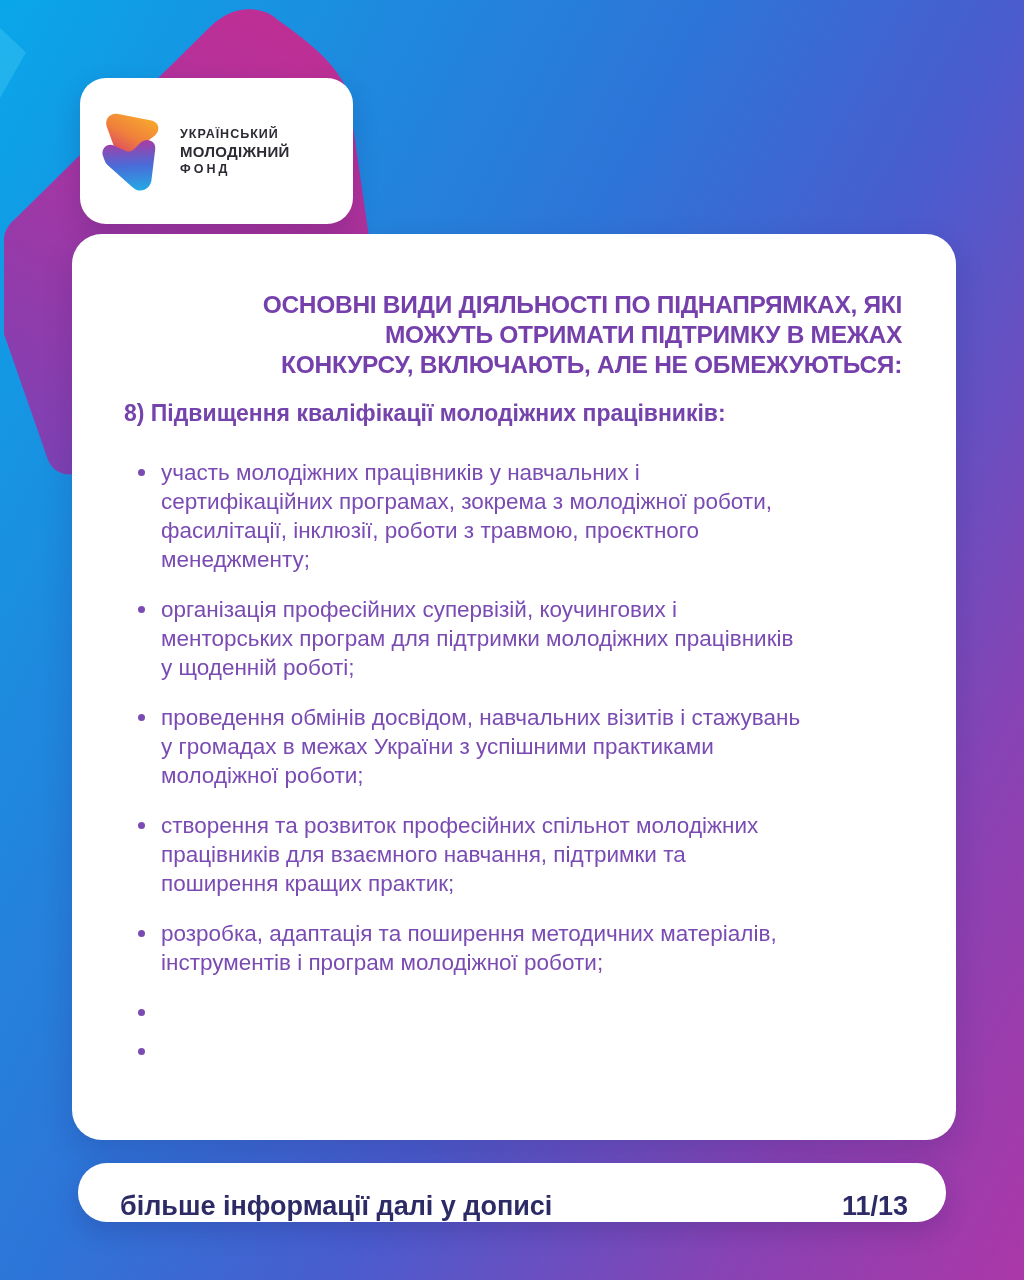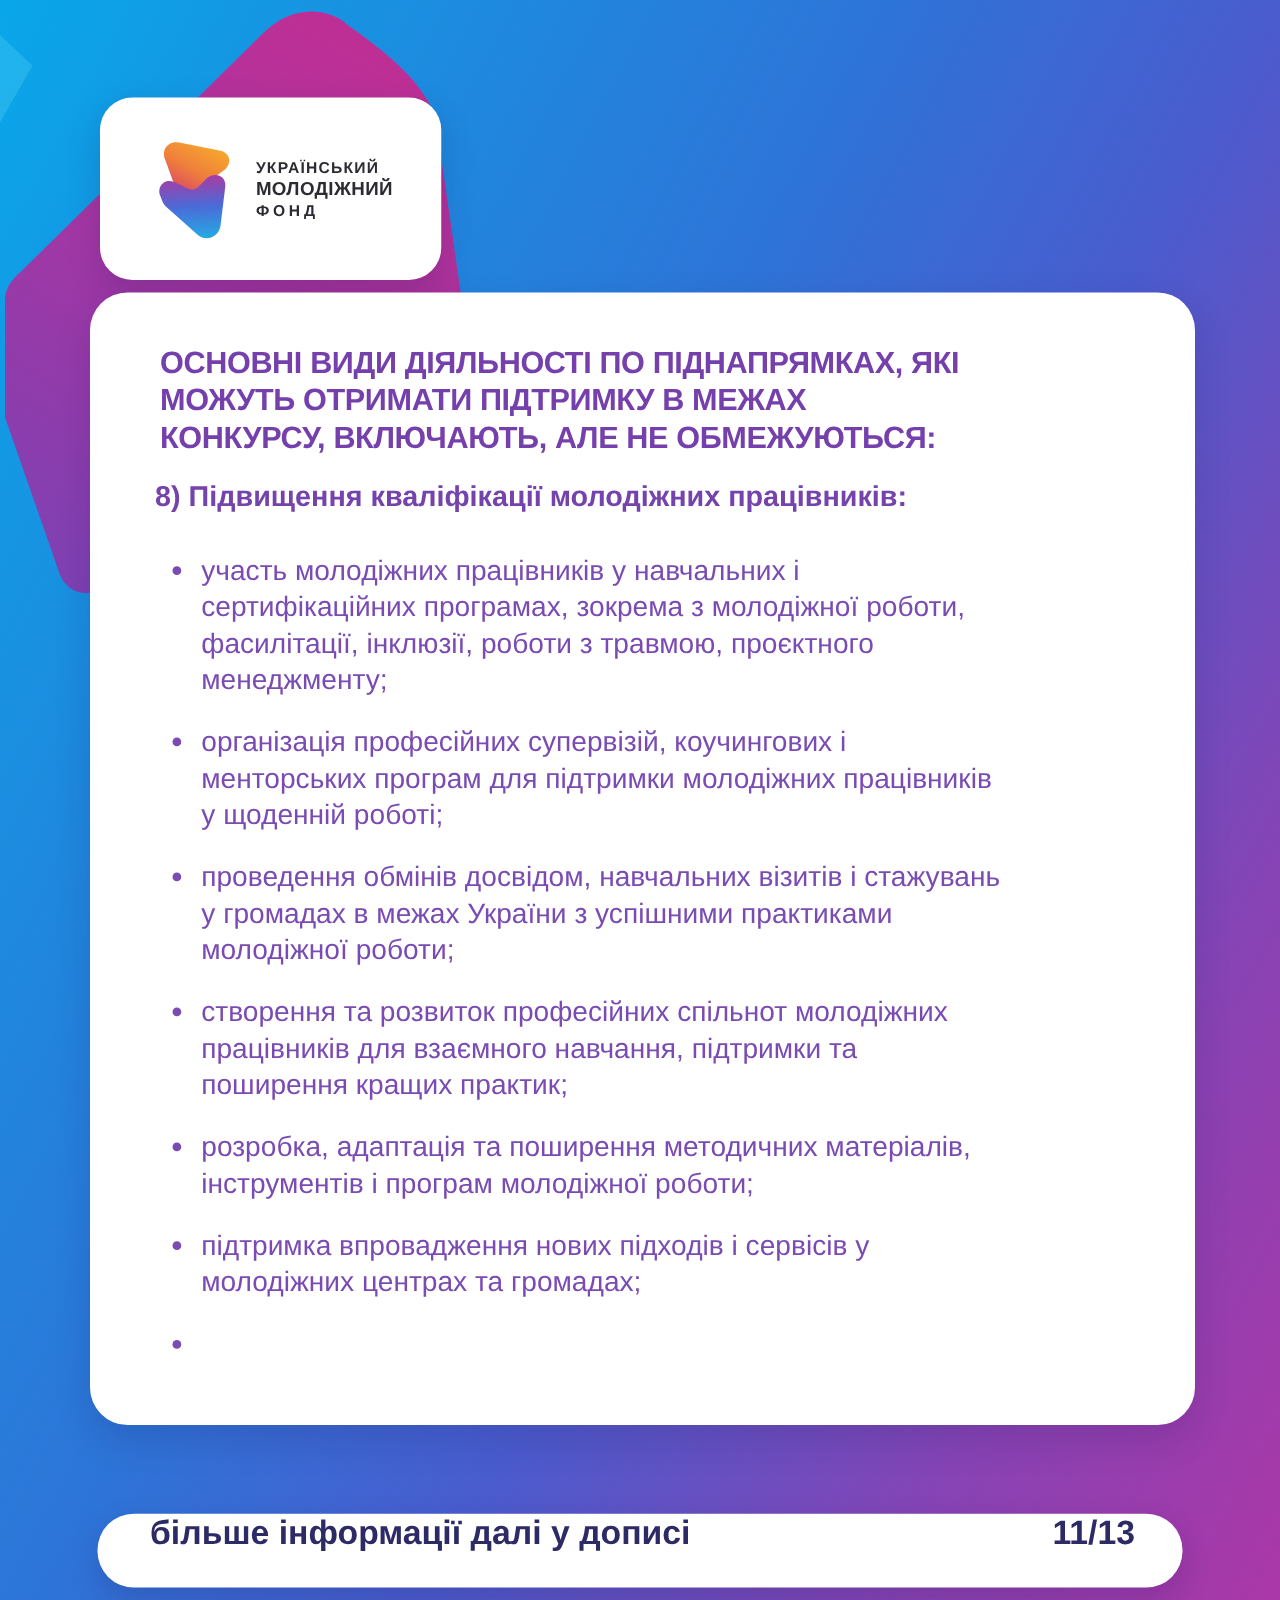--- a/index.html
+++ b/index.html
@@ -27,44 +27,44 @@
   .blob { position: absolute; left: 0; top: 0; }
 
   
   .brand-card {
     position: absolute; left: 80px; top: 78px;
     width: 273px; height: 146px;
     background: #ffffff; border-radius: 26px;
     box-shadow: 0 10px 26px rgba(25, 18, 80, .18);
     display: flex; align-items: center;
     padding: 0 14px 0 18px;
-    justify-content: center;
   }
   .brand-logo { flex: none; }
   .brand-text { margin-left: 10px; color: #2b2b33; }
   .brand-l1 { font-size: 12.5px; font-weight: 700; letter-spacing: 1px; }
   .brand-l2 { font-size: 15px; font-weight: 800; letter-spacing: .3px; margin-top: 2px; }
   .brand-l3 { font-size: 12.5px; font-weight: 700; letter-spacing: 3px; margin-top: 2px; }
 
   
   .main-card {
     position: absolute; left: 72px; top: 234px;
     width: 884px; height: 906px;
     background: #ffffff; border-radius: 30px;
     box-shadow: 0 12px 30px rgba(25, 18, 80, .16);
     padding: 38px 36px 0 52px;
   }
   .main-card h1 {
-    margin: 4px;
+    margin: 18px;
     font-size: 24.5px; font-weight: 800;
     letter-spacing: -0.3px;
     line-height: 30px;
     color: #7540ac;
     text-transform: uppercase;
     white-space: pre-line;
+    text-align: right;
   }
   .subtitle {
     margin: 16px 0 0 0;
     font-size: 23px; font-weight: 700;
     color: #7443ac;
     line-height: 30px;
   }
   .bullets {
     list-style: none;
     margin: 30px 0 0 0; padding: 0;
@@ -83,25 +83,25 @@
   }
   .bullet-text {
     font-size: 22.5px;
     line-height: 29px;
     color: #7a4bb3;
     white-space: pre-line;
   }
 
   
   .footer-bar {
-    position: absolute; left: 78px; top: 1211px;
+    position: absolute; left: 78px; top: 1163px;
     width: 868px; height: 59px;
     background: #ffffff; border-radius: 29px;
     box-shadow: 0 10px 24px rgba(25, 18, 80, .18);
-    display: flex; align-items: flex-start; justify-content: space-between;
+    display: flex; align-items: flex-end; justify-content: space-between;
     padding: 0 38px 0 42px;
   }
   .footer-note, .page-indicator {
     font-size: 27px; font-weight: 700; color: #2d2b66;
   }
 </style>
 </head>
 <body>
 
 <div class="bg">
@@ -185,22 +185,20 @@
 працівників для взаємного навчання, підтримки та
 поширення кращих практик;</span>
       </li>
       <li>
         <span class="dot"></span>
         <span class="bullet-text">розробка, адаптація та поширення методичних матеріалів,
 інструментів і програм молодіжної роботи;</span>
       </li>
       <li>
         <span class="dot"></span>
-        <span class="bullet-text">підтримка впровадження нових підходів і сервісів у
-молодіжних центрах та громадах;</span>
       </li>
       <li>
         <span class="dot"></span>
       </li>
     </ul>
 </div>
 
 <div class="footer-bar">
   <span class="footer-note">більше інформації далі у дописі</span>
   <span class="page-indicator">11/13</span>

